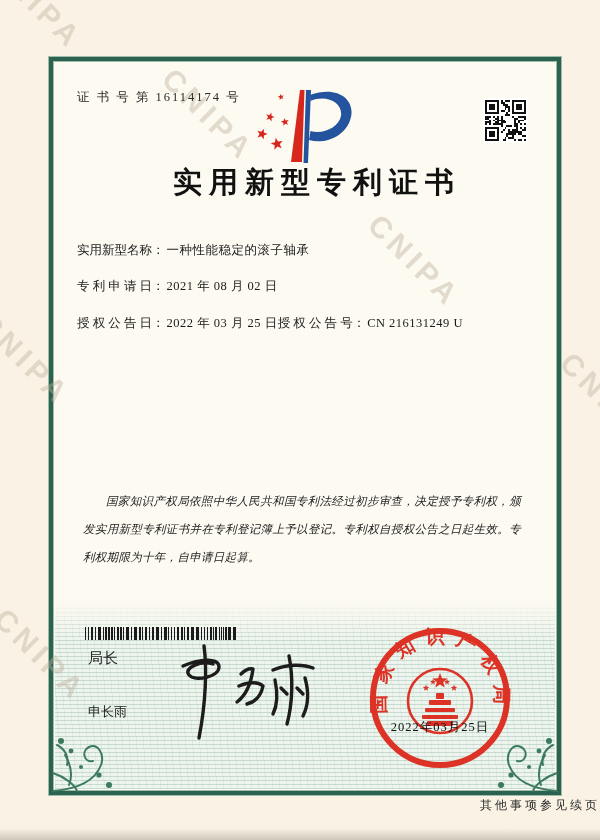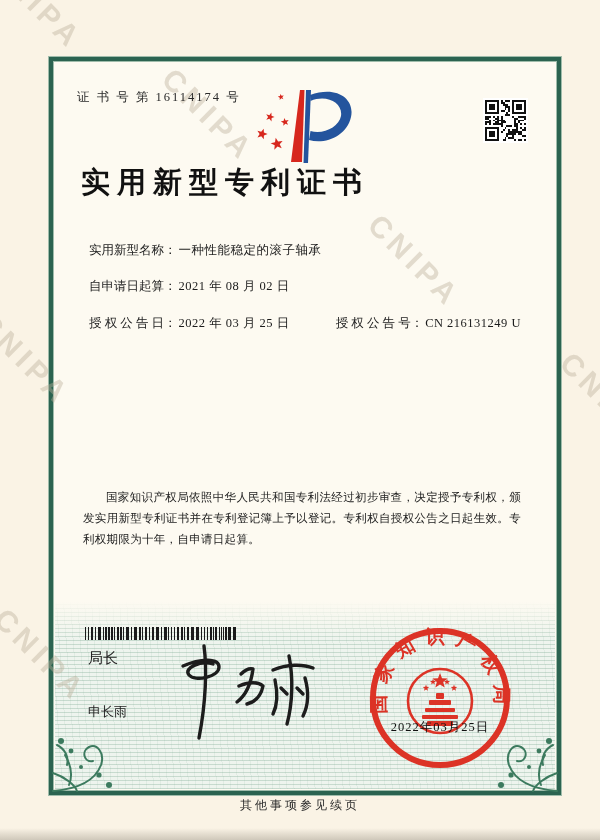--- a/index.html
+++ b/index.html
@@ -27,47 +27,47 @@
   .wm{position:absolute;font-family:"Liberation Sans","DejaVu Sans",sans-serif;
     font-size:30px;font-weight:bold;letter-spacing:5px;color:rgba(189,176,155,.42);
     transform:rotate(45deg);white-space:nowrap;}
 
   
   .content{position:absolute;left:49px;top:57px;width:504px;height:730px;z-index:3;color:#1e1e1e;}
   .cert-no{position:absolute;left:28px;top:32px;font-size:12.5px;letter-spacing:2px;color:#2a2a2a;}
   .logo{position:absolute;left:202px;top:30px;width:112px;height:80px;}
   .qr{position:absolute;left:434px;top:41px;width:45px;height:45px;background:#fff;padding:2px;box-sizing:border-box;}
   .qr svg{display:block;width:100%;height:100%;}
-  .title{position:absolute;left:0;right:0;top:106px;text-align:left;
+  .title{position:absolute;left:0;right:0;top:106px;text-align:center;
     font-size:29px;font-weight:bold;letter-spacing:7px;color:#111;margin-left:32px;}
 
-  .fields{position:absolute;left:40px;top:185px;right:30px;font-size:12.5px;}
+  .fields{position:absolute;left:28px;top:185px;right:30px;font-size:12.5px;}
   .frow{height:36.4px;white-space:nowrap;}
   .flabel{display:inline-block;width:75px;text-align:justify;text-align-last:justify;color:#222;vertical-align:top;}
   .fcolon{margin-right:2px;}
   .fvalue{letter-spacing:.5px;color:#1b1b1b;}
-  .fpair2{margin-left:46px;}
+  .fpair2{}
 
   .body-text{position:absolute;left:34px;top:430px;width:438px;
-    font-size:11.5px;line-height:21px;color:#222;text-align:justify;letter-spacing:.3px;}
+    font-size:11.5px;line-height:28px;color:#222;text-align:justify;letter-spacing:.3px;font-style:italic;}
   .body-text p{margin:0;text-indent:2em;}
 
   .barcode{position:absolute;left:36px;top:570px;width:156px;height:13px;display:flex;align-items:stretch;}
   .barcode i{display:block;height:100%;}
 
   .sig-title{position:absolute;left:39px;top:592px;font-size:15px;font-family:"Liberation Sans","DejaVu Sans",sans-serif;color:#222;}
   .sig-name{position:absolute;left:39px;top:646px;font-size:13px;font-family:"Liberation Sans","DejaVu Sans",sans-serif;color:#222;}
   .signature{position:absolute;left:112px;top:583px;width:160px;height:105px;}
 
   .seal{position:absolute;left:318px;top:568px;width:146px;height:146px;}
   .seal-date{position:absolute;left:318px;top:662px;width:146px;text-align:center;
     font-size:12.5px;letter-spacing:1px;color:#111;z-index:4;}
   .page-number{position:absolute;left:0;right:0;top:707px;text-align:center;font-size:11px;color:#222;letter-spacing:1px;}
 
-  .footer-note{position:absolute;left:0;right:0;top:797px;z-index:3;text-align:center;
+  .footer-note{position:absolute;left:0;right:0;top:797px;z-index:3;text-align:right;
     font-size:12px;letter-spacing:3px;color:#2a2a2a;}
 </style>
 </head>
 <body>
 
 <div class="page">
 
   <div class="cert-frame">
     <div class="guilloche"></div>
     <svg class="flourish left" viewBox="0 0 74 78">
@@ -260,21 +260,21 @@
         </svg>
     </div>
 
     <div class="title">实用新型专利证书</div>
 
     <div class="fields">
       <div class="frow">
         <span class="flabel">实用新型名称</span><span class="fcolon">：</span><span class="fvalue">一种性能稳定的滚子轴承</span>
       </div>
       <div class="frow">
-        <span class="flabel">自申请日起算</span><span class="fcolon">：</span><span class="fvalue">2021 年 08 月 02 日</span>
+        <span class="flabel">专利申请日</span><span class="fcolon">：</span><span class="fvalue">2021 年 08 月 02 日</span>
       </div>
       <div class="frow">
         <span class="flabel">授权公告日</span><span class="fcolon">：</span><span class="fvalue">2022 年 03 月 25 日</span><span class="fpair2"><span class="flabel">授权公告号</span><span class="fcolon">：</span><span class="fvalue">CN 216131249 U</span></span>
       </div>
     </div>
 
     <div class="body-text">
       <p>国家知识产权局依照中华人民共和国专利法经过初步审查，决定授予专利权，颁发实用新型专利证书并在专利登记簿上予以登记。专利权自授权公告之日起生效。专利权期限为十年，自申请日起算。</p>
     </div>
 

